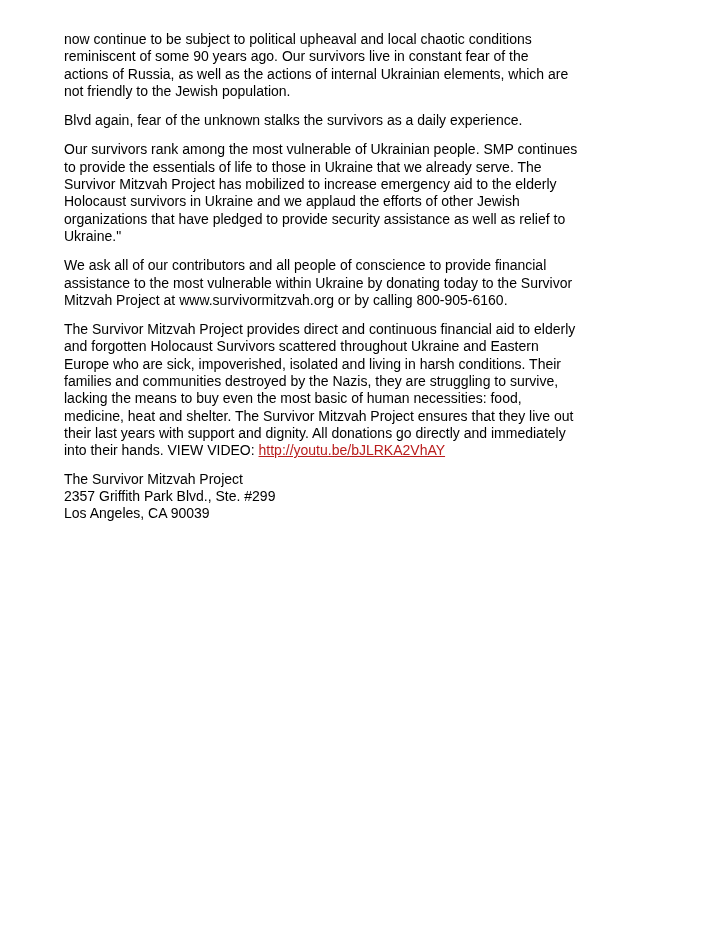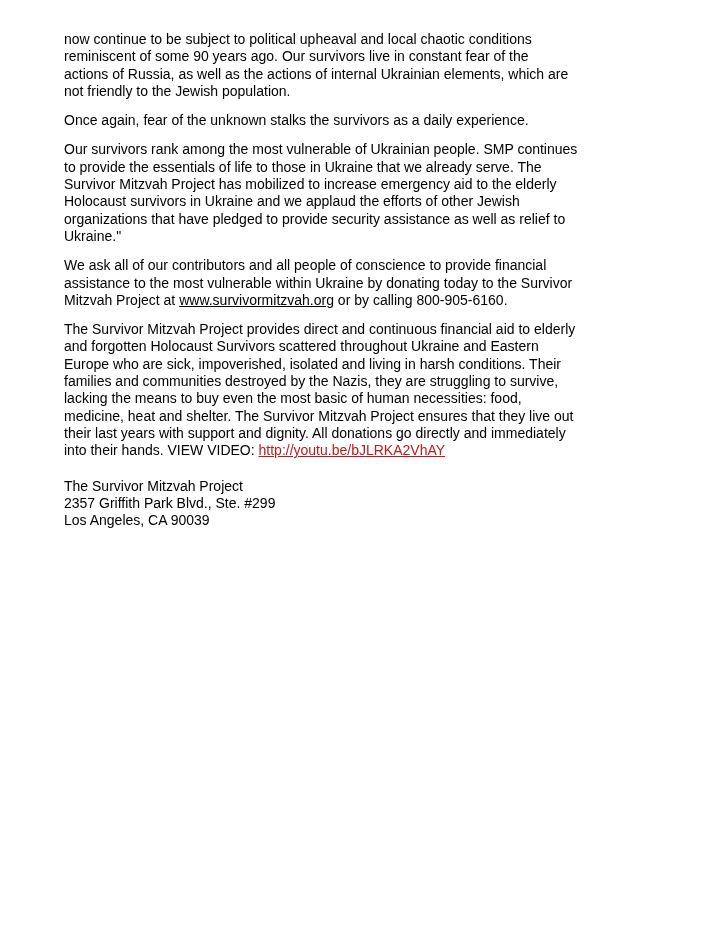--- a/index.html
+++ b/index.html
@@ -21,44 +21,43 @@
     width: 652px;
     color: #000000;
     font-size: 14px;
     line-height: 17.3px;
   }
   .doc p {
     margin: 0 0 12px 0;
     white-space: pre-line;
   }
   .doc p.gap-lg {
-    margin-bottom: 18px;
+    margin-bottom: 11px;
   }
   a.link-plain {
     color: #000000;
-    text-decoration: underline;
     cursor: pointer;
   }
   a.link-blue {
     color: #b91c1c;
     text-decoration: underline;
     cursor: pointer;
   }
 </style>
 </head>
 <body>
 
 <div class="doc">
 
   <p>now continue to be subject to political upheaval and local chaotic conditions
 reminiscent of some 90 years ago. Our survivors live in constant fear of the
 actions of Russia, as well as the actions of internal Ukrainian elements, which are
 not friendly to the Jewish population.</p>
 
-  <p>Once again, fear of the unknown stalks the survivors as a daily experience.</p>
+  <p>Blvd again, fear of the unknown stalks the survivors as a daily experience.</p>
 
   <p>Our survivors rank among the most vulnerable of Ukrainian people. SMP continues
 to provide the essentials of life to those in Ukraine that we already serve. The
 Survivor Mitzvah Project has mobilized to increase emergency aid to the elderly
 Holocaust survivors in Ukraine and we applaud the efforts of other Jewish
 organizations that have pledged to provide security assistance as well as relief to
 Ukraine."</p>
 
   <p><span>We ask all of our contributors and all people of conscience to provide financial
 assistance to the most vulnerable within Ukraine by donating today to the Survivor

